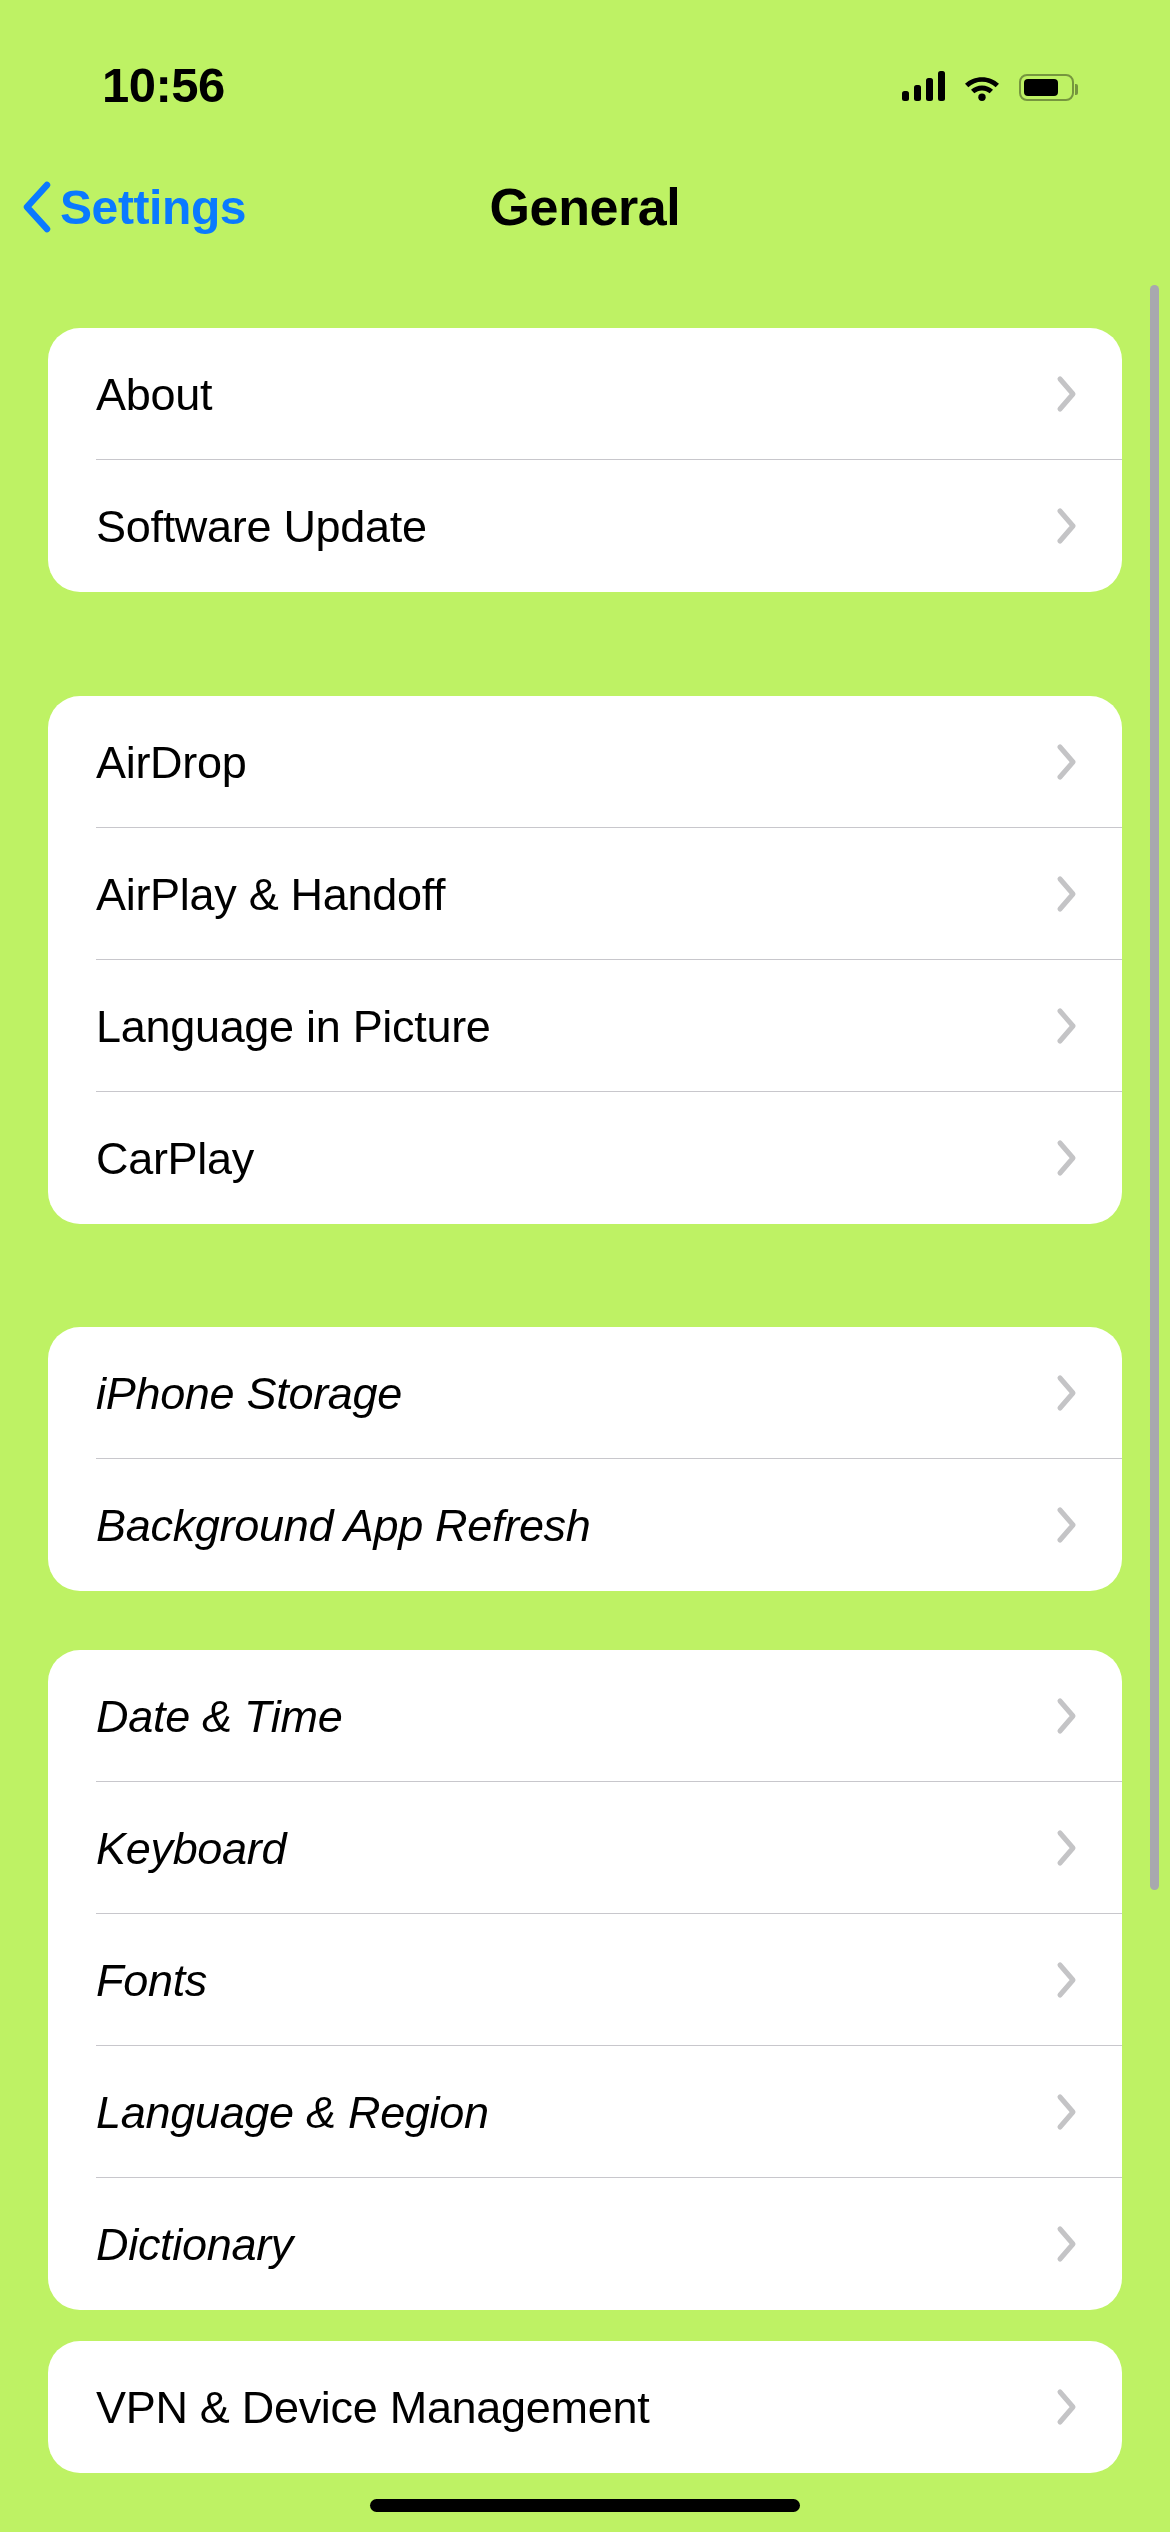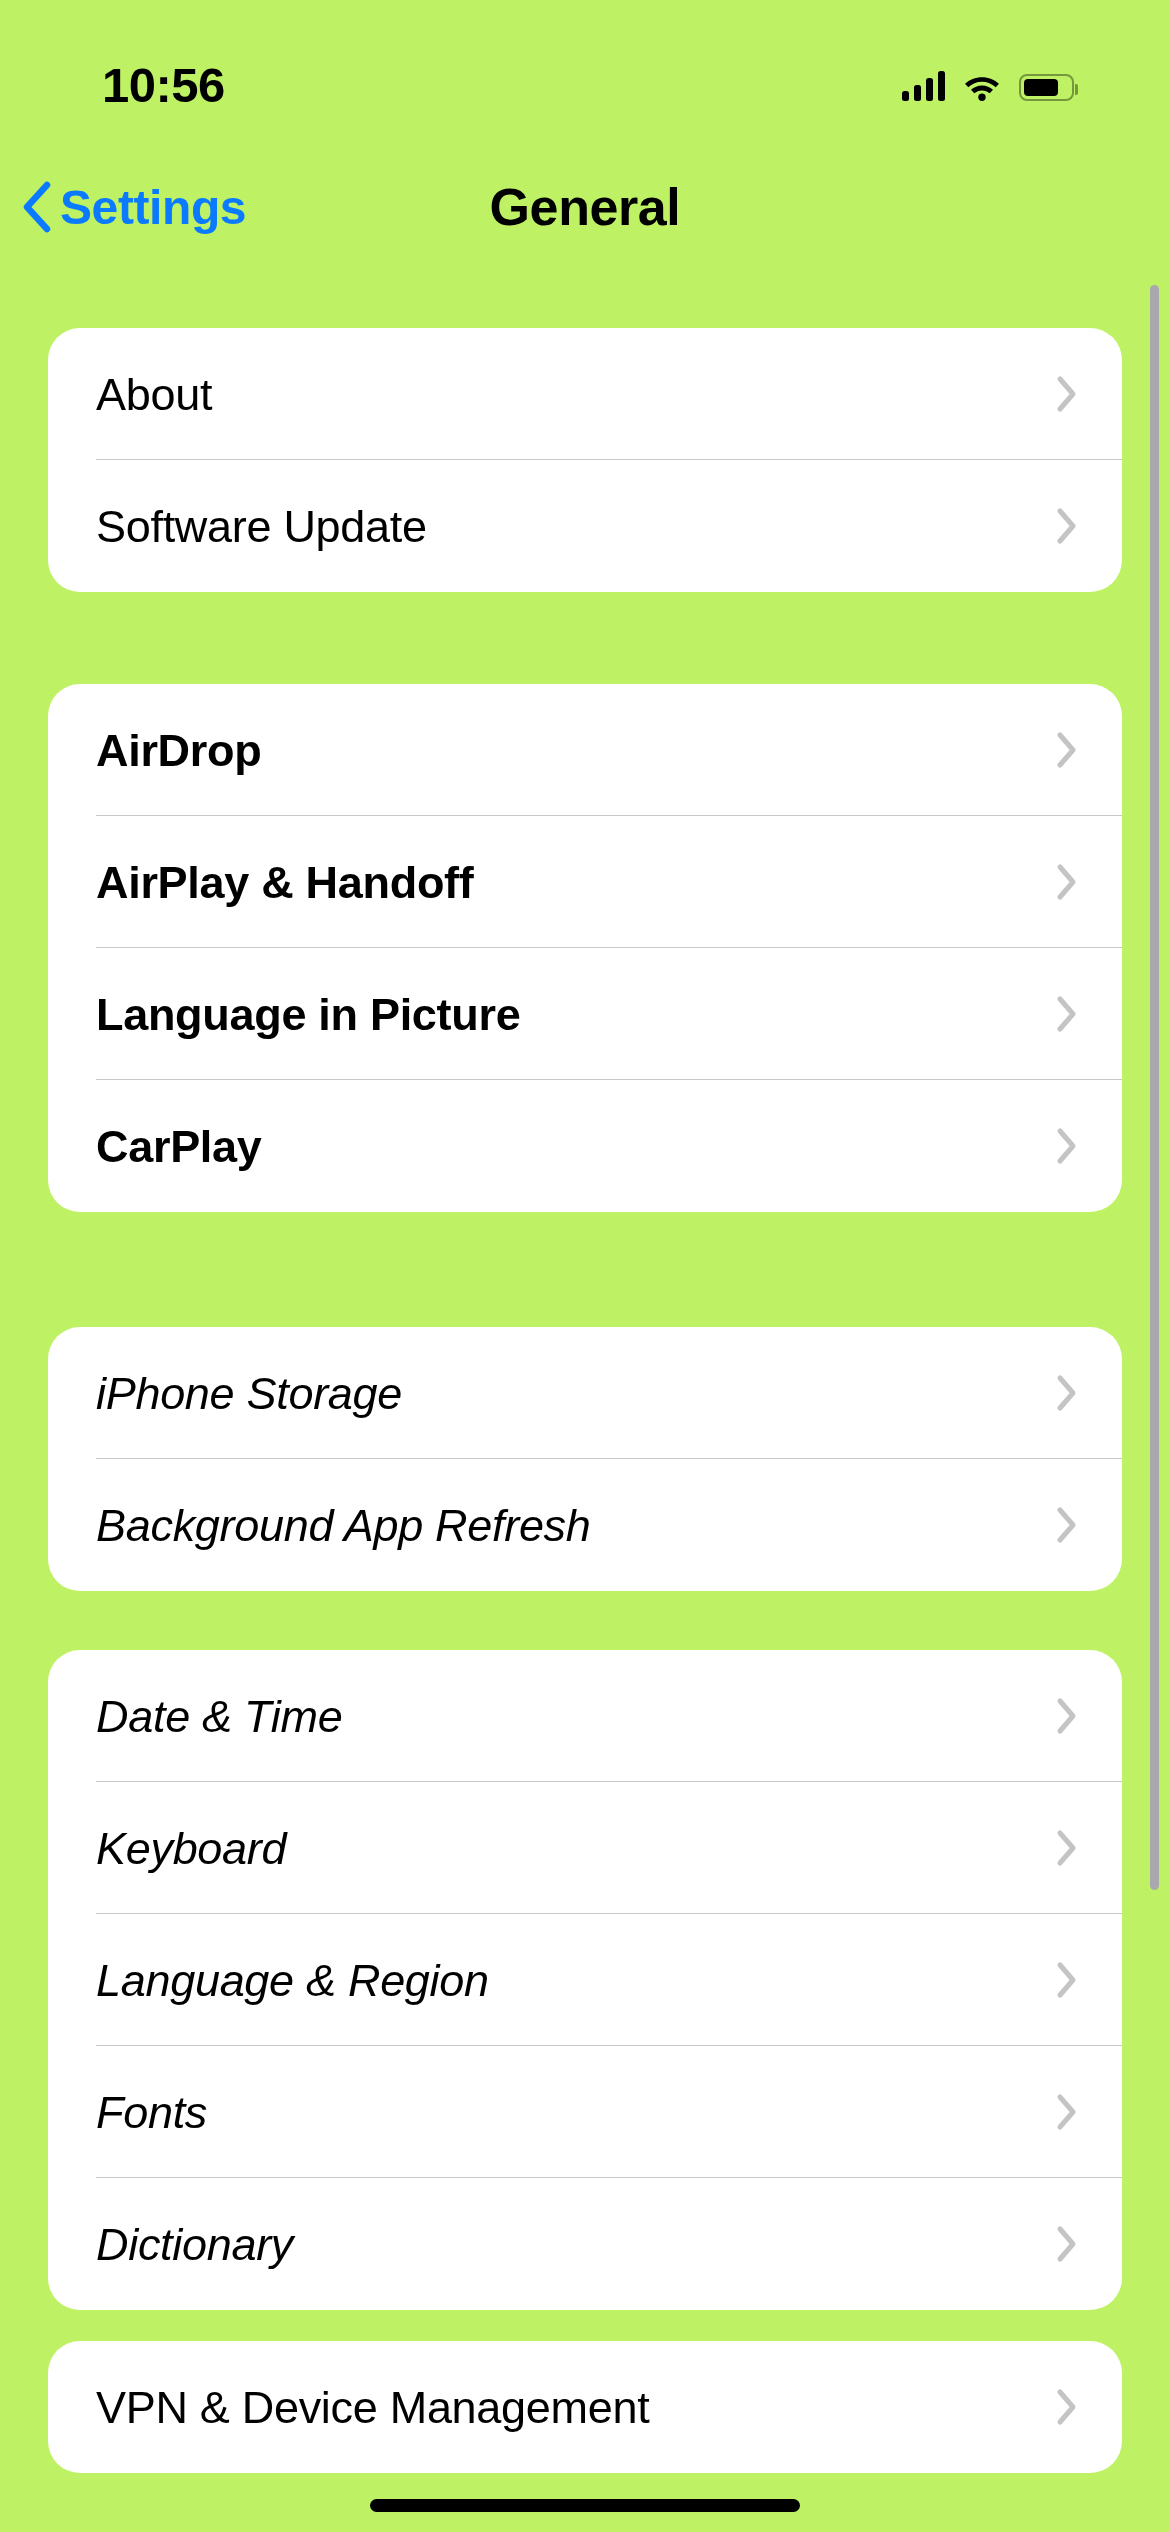--- a/index.html
+++ b/index.html
@@ -174,21 +174,21 @@
           </svg>
           <div class="divider"></div>
         </div>
         <div class="row">
           <span class="row-label">Software Update</span>
           <svg class="row-chevron" viewBox="0 0 22 38">
             <polyline points="4,4 17,19 4,34" fill="none" stroke="#C4C4C6" stroke-width="5" stroke-linecap="round" stroke-linejoin="round"></polyline>
           </svg>
         </div>
       </div>
-      <div class="group" style="top: 422px; height: 528px; font-weight: bold;">
+      <div class="group" style="top: 434px; height: 528px;">
         <div class="row">
           <span class="row-label">AirDrop</span>
           <svg class="row-chevron" viewBox="0 0 22 38">
             <polyline points="4,4 17,19 4,34" fill="none" stroke="#C4C4C6" stroke-width="5" stroke-linecap="round" stroke-linejoin="round"></polyline>
           </svg>
           <div class="divider"></div>
         </div>
         <div class="row">
           <span class="row-label">AirPlay &amp; Handoff</span>
           <svg class="row-chevron" viewBox="0 0 22 38">
@@ -234,34 +234,34 @@
           <div class="divider"></div>
         </div>
         <div class="row">
           <span class="row-label">Keyboard</span>
           <svg class="row-chevron" viewBox="0 0 22 38">
             <polyline points="4,4 17,19 4,34" fill="none" stroke="#C4C4C6" stroke-width="5" stroke-linecap="round" stroke-linejoin="round"></polyline>
           </svg>
           <div class="divider"></div>
         </div>
         <div class="row">
+          <span class="row-label">Fonts</span>
+          <svg class="row-chevron" viewBox="0 0 22 38">
+            <polyline points="4,4 17,19 4,34" fill="none" stroke="#C4C4C6" stroke-width="5" stroke-linecap="round" stroke-linejoin="round"></polyline>
+          </svg>
+          <div class="divider"></div>
+        </div>
+        <div class="row">
           <span class="row-label">Language &amp; Region</span>
           <svg class="row-chevron" viewBox="0 0 22 38">
             <polyline points="4,4 17,19 4,34" fill="none" stroke="#C4C4C6" stroke-width="5" stroke-linecap="round" stroke-linejoin="round"></polyline>
           </svg>
           <div class="divider"></div>
         </div>
         <div class="row">
-          <span class="row-label">Fonts</span>
-          <svg class="row-chevron" viewBox="0 0 22 38">
-            <polyline points="4,4 17,19 4,34" fill="none" stroke="#C4C4C6" stroke-width="5" stroke-linecap="round" stroke-linejoin="round"></polyline>
-          </svg>
-          <div class="divider"></div>
-        </div>
-        <div class="row">
           <span class="row-label">Dictionary</span>
           <svg class="row-chevron" viewBox="0 0 22 38">
             <polyline points="4,4 17,19 4,34" fill="none" stroke="#C4C4C6" stroke-width="5" stroke-linecap="round" stroke-linejoin="round"></polyline>
           </svg>
         </div>
       </div>
       <div class="group" style="top: 2079px; height: 132px;">
         <div class="row">
           <span class="row-label">VPN &amp; Device Management</span>
           <svg class="row-chevron" viewBox="0 0 22 38">

